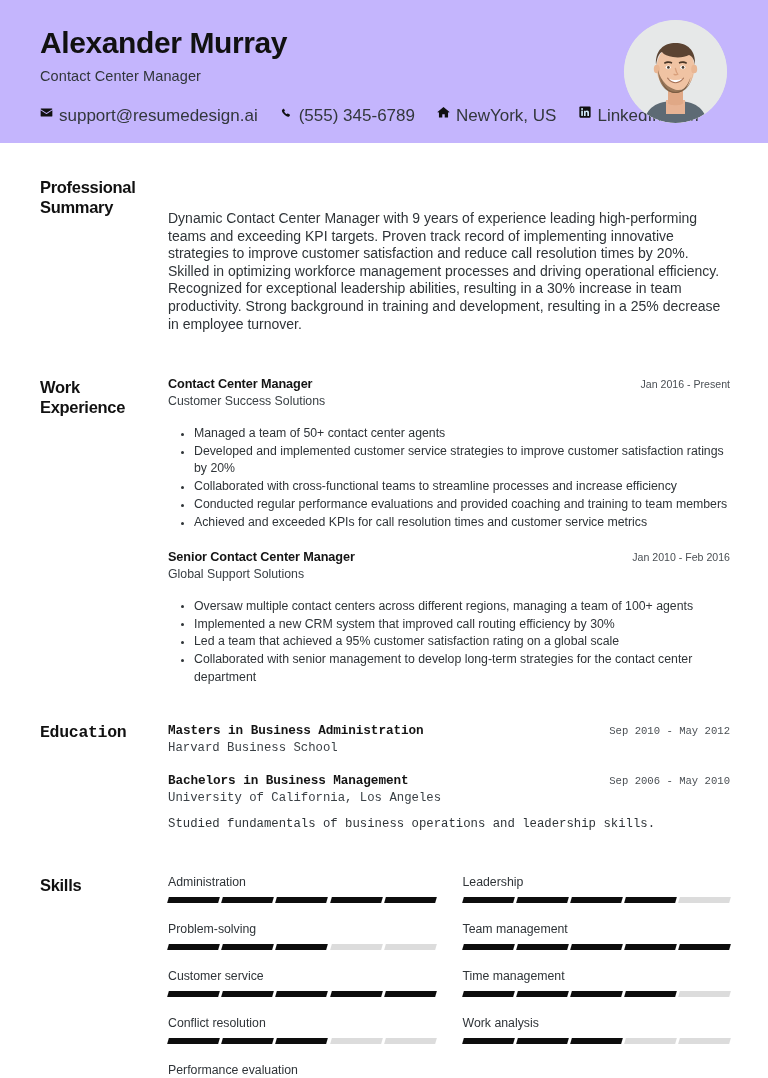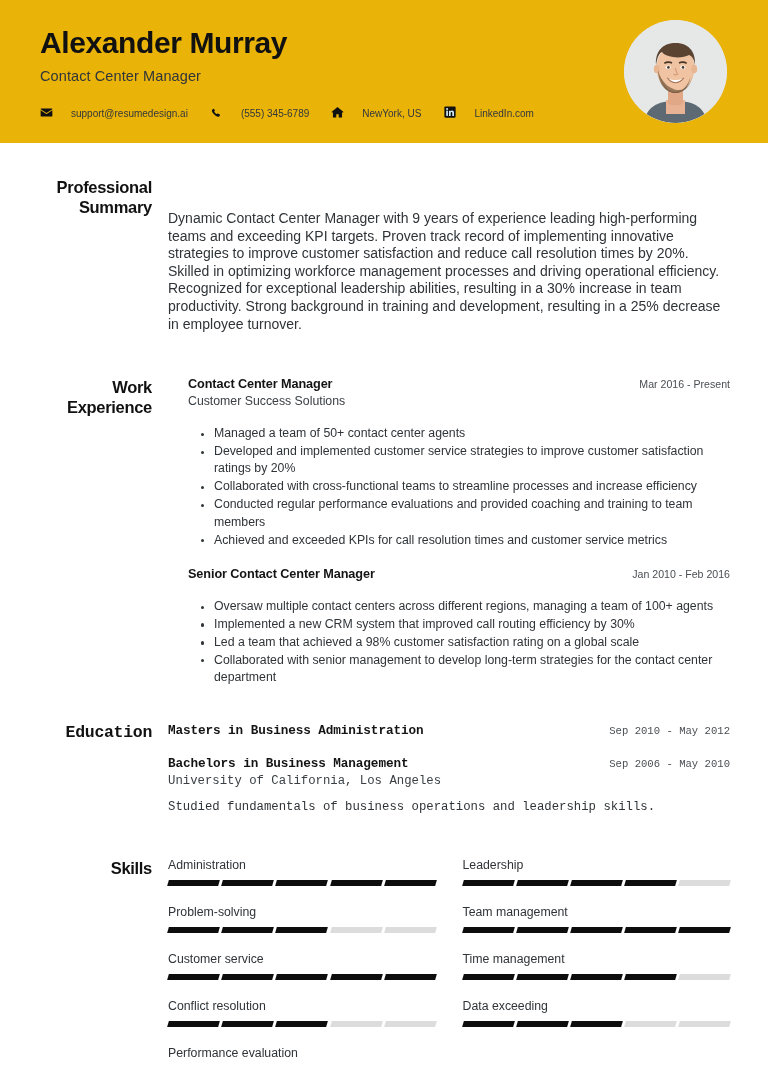--- a/index.html
+++ b/index.html
@@ -10,21 +10,21 @@
     background: #ffffff;
     font-family: "Liberation Sans", sans-serif;
     color: #2b2b2b;
     overflow: hidden;
   }
 
   
   .header {
     position: relative;
     height: 143px;
-    background: #eab308;
+    background: #c4b5fd;
     padding: 26px 40px 0 40px;
   }
   .name {
     font-size: 30px;
     font-weight: bold;
     letter-spacing: -0.4px;
     color: #111111;
     line-height: 1.15;
   }
   .job-title {
@@ -34,23 +34,23 @@
     letter-spacing: 0.1px;
   }
   .contact-row {
     display: flex;
     align-items: center;
     gap: 22px;
     margin-top: 22px;
   }
   .contact-item {
     display: flex;
-    align-items: flex-end;
-    gap: 18px;
-    font-size: 10px;
+    align-items: flex-start;
+    gap: 6px;
+    font-size: 17px;
     color: #32373c;
     white-space: nowrap;
   }
   .contact-item .ico {
     display: inline-flex;
     align-items: center;
     justify-content: center;
     width: 13px;
     height: 13px;
     color: #111;
@@ -73,32 +73,32 @@
   
   .body { padding: 0 38px 0 40px; }
 
   .section {
     display: flex;
     align-items: flex-start;
   }
   .sec-label {
     width: 128px;
     flex: none;
-    text-align: right;
+    text-align: left;
     padding-right: 16px;
     font-size: 16.5px;
     font-weight: bold;
     color: #111111;
     line-height: 1.22;
     letter-spacing: -0.3px;
   }
   .sec-body { flex: 1; min-width: 0; }
 
   .sec-summary { padding-top: 34px; }
-  .sec-work    { padding-top: 44px; gap: 20px; }
+  .sec-work    { padding-top: 44px; }
   .sec-edu     { padding-top: 36px; font-family: Liberation Mono, monospace; }
   .sec-skills  { padding-top: 42px; }
 
   
   .summary-text {
     font-size: 14px;
     line-height: 17.6px;
     color: #2f3438;
     text-align: left;
     margin-top: 33px;
@@ -290,57 +290,59 @@
     </div>
   </div>
 
   <div class="section sec-work">
     <div class="sec-label">Work Experience</div>
     <div class="sec-body">
 
       <div class="entry">
         <div class="entry-head">
           <div class="entry-title">Contact Center Manager</div>
-          <div class="entry-date">Mar 2016 - Present</div>
+          <div class="entry-date">Jan 2016 - Present</div>
         </div>
         <div class="entry-org">Customer Success Solutions</div>
         <ul class="bullets">
           <li>Managed a team of 50+ contact center agents</li>
           <li>Developed and implemented customer service strategies to improve customer satisfaction ratings by 20%</li>
           <li>Collaborated with cross-functional teams to streamline processes and increase efficiency</li>
           <li>Conducted regular performance evaluations and provided coaching and training to team members</li>
           <li>Achieved and exceeded KPIs for call resolution times and customer service metrics</li>
         </ul>
       </div>
 
       <div class="entry">
         <div class="entry-head">
           <div class="entry-title">Senior Contact Center Manager</div>
           <div class="entry-date">Jan 2010 - Feb 2016</div>
         </div>
+        <div class="entry-org">Global Support Solutions</div>
         <ul class="bullets">
           <li>Oversaw multiple contact centers across different regions, managing a team of 100+ agents</li>
           <li>Implemented a new CRM system that improved call routing efficiency by 30%</li>
-          <li>Led a team that achieved a 98% customer satisfaction rating on a global scale</li>
+          <li>Led a team that achieved a 95% customer satisfaction rating on a global scale</li>
           <li>Collaborated with senior management to develop long-term strategies for the contact center department</li>
         </ul>
       </div>
 
     </div>
   </div>
 
   <div class="section sec-edu">
     <div class="sec-label">Education</div>
     <div class="sec-body">
 
       <div class="entry">
         <div class="entry-head">
           <div class="entry-title">Masters in Business Administration</div>
           <div class="entry-date">Sep 2010 - May 2012</div>
         </div>
+        <div class="entry-org">Harvard Business School</div>
       </div>
 
       <div class="entry">
         <div class="entry-head">
           <div class="entry-title">Bachelors in Business Management</div>
           <div class="entry-date">Sep 2006 - May 2010</div>
         </div>
         <div class="entry-org">University of California, Los Angeles</div>
         <div class="entry-desc">Studied fundamentals of business operations and leadership skills.</div>
       </div>
@@ -416,21 +418,21 @@
             <div class="skill-name">Conflict resolution</div>
             <div class="skill-bar">
               <span class="seg on"></span>
               <span class="seg on"></span>
               <span class="seg on"></span>
               <span class="seg"></span>
               <span class="seg"></span>
             </div>
           </div>
           <div class="skill">
-            <div class="skill-name">Data exceeding</div>
+            <div class="skill-name">Work analysis</div>
             <div class="skill-bar">
               <span class="seg on"></span>
               <span class="seg on"></span>
               <span class="seg on"></span>
               <span class="seg"></span>
               <span class="seg"></span>
             </div>
           </div>
           <div class="skill">
             <div class="skill-name">Performance evaluation</div>

